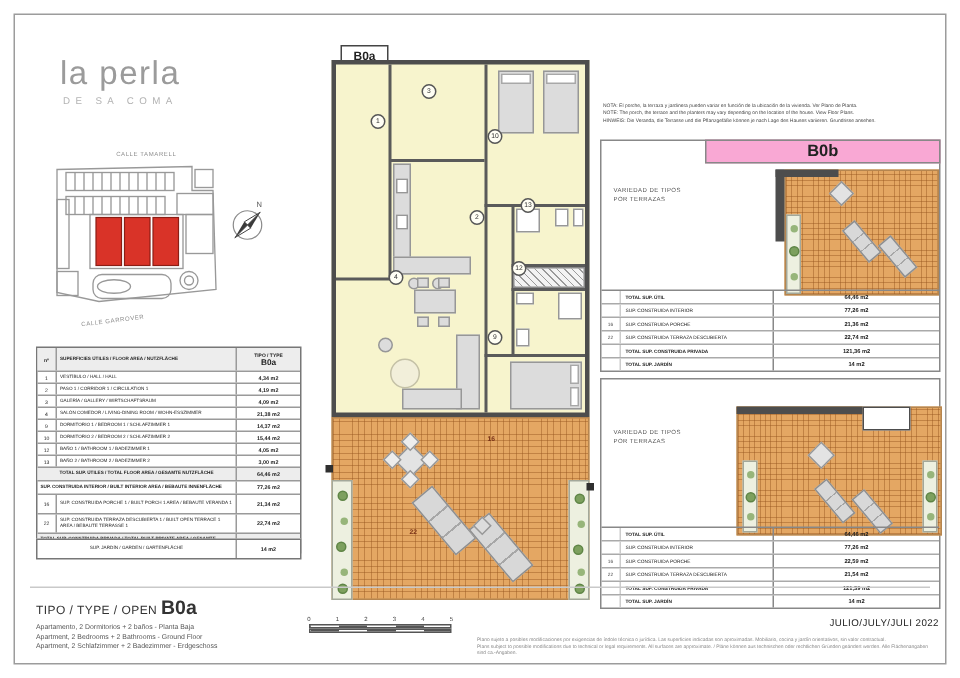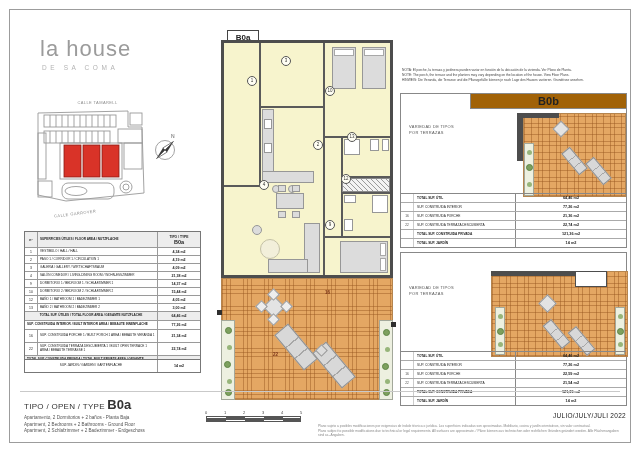--- a/index.html
+++ b/index.html
@@ -52,21 +52,21 @@
   .c-num{width:12px;border-right:1px solid #9a9a9a;font-size:3.4px;display:flex;align-items:center;justify-content:center;}
   .c-lab{flex:1;font-size:3.1px;line-height:1.15;padding:1px 2px;display:flex;align-items:center;}
   .c-val{width:42px;border-left:1px solid #9a9a9a;font-size:3.6px;font-weight:600;display:flex;align-items:center;justify-content:center;}
   .shade{background:#ededed;}
   .bold{font-weight:bold;}
   .jard{position:absolute;left:24px;top:359px;width:177px;border:1px solid #777;box-sizing:border-box;background:#fff;}
 
   
   .note{position:absolute;left:402px;top:68px;width:226px;font-size:3.3px;color:#444;line-height:1.45;}
   .vbox{position:absolute;width:227px;border:1px solid #888;box-sizing:border-box;background:#fff;}
-  .vhead{position:absolute;width:157px;height:16px;border:1px solid #888;background:#a16207;box-sizing:border-box;
+  .vhead{position:absolute;width:157px;height:16px;border:1px solid #888;background:#f9a8d4;box-sizing:border-box;
          font-size:11px;font-weight:bold;text-align:center;line-height:15px;}
   .vside{position:absolute;font-size:4px;color:#555;letter-spacing:.3px;line-height:1.6;width:48px;}
   .thumb{position:absolute;}
   .tile{position:absolute;box-sizing:border-box;border:1px solid #b5854f;background-color:#e4a763;
         background-image:
           repeating-linear-gradient(0deg, rgba(150,85,30,.45) 0, rgba(150,85,30,.45) .6px, transparent .6px, transparent 3.6px),
           repeating-linear-gradient(90deg, rgba(150,85,30,.45) 0, rgba(150,85,30,.45) .6px, transparent .6px, transparent 3.6px);}
   .vtab{position:absolute;left:0;right:0;bottom:0;border-top:1px solid #888;}
   .vrow{display:flex;height:8px;border-top:1px solid #aaa;align-items:stretch;}
   .vrow:first-child{border-top:none;}
@@ -87,21 +87,21 @@
   .fdate{position:absolute;right:14px;top:412px;font-size:6.5px;color:#222;letter-spacing:.3px;}
   .fdisc{position:absolute;left:318px;top:424px;width:306px;font-size:3.3px;color:#888;line-height:1.4;}
 </style>
 </head>
 <body>
 
 <div class="page">
   <div class="frame"></div>
 
   <div class="logo">
-    <div class="brand">la house</div>
+    <div class="brand">la perla</div>
     <div class="sub">DE SA COMA</div>
   </div>
 
   <div class="site">
     <div class="street" style="top:0;left:0;right:0;text-align:center;">CALLE TAMARELL</div>
     <svg viewBox="0 0 135 100" style="position:absolute;top:7px;left:0;width:135px;height:100px">
       <g fill="none" stroke="#999" stroke-width="0.9">
         <path d="M8,6 L98,4 L98,20 L112,20 L114,86 L36,94 L8,88 Z"></path>
         <rect x="14" y="8" width="72" height="12"></rect>
         <path d="M20,8V20 M26,8V20 M32,8V20 M38,8V20 M44,8V20 M50,8V20 M56,8V20 M62,8V20 M68,8V20 M74,8V20 M80,8V20"></path>
@@ -416,21 +416,21 @@
       <div class="vrow">
           <div class="v-num"></div>
           <div class="v-lab bold">TOTAL SUP. JARDÍN</div>
           <div class="v-val">14 m2</div>
         </div>
     </div>
   </div>
 
   <div class="footline"></div>
   <div class="ftitle">
-    <span>TIPO / OPEN / TYPE</span>
+    <span>TIPO / TYPE / OPEN</span>
     <b>B0a</b>
   </div>
   <div class="fdesc">
     <div>Apartamento, 2 Dormitorios + 2 baños - Planta Baja</div>
     <div>Apartment, 2 Bedrooms + 2 Bathrooms - Ground Floor</div>
     <div>Apartment, 2 Schlafzimmer + 2 Badezimmer - Erdgeschoss</div>
   </div>
   <div class="scale">
     <span class="num" style="left:-1px;">0</span>
     <span class="num" style="left:18px;">1</span>

